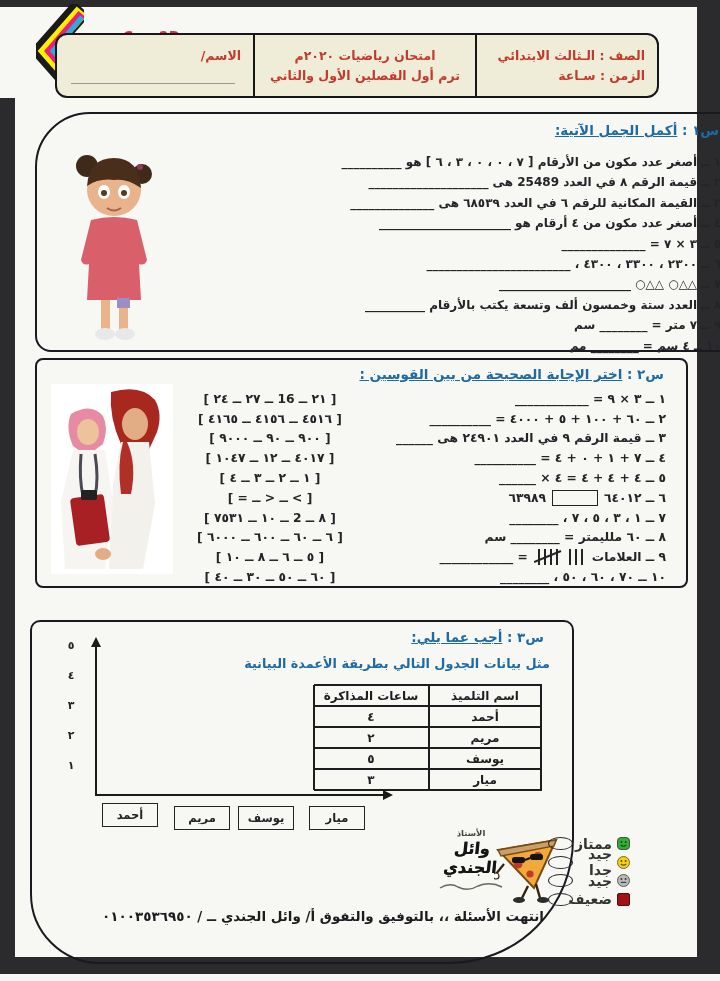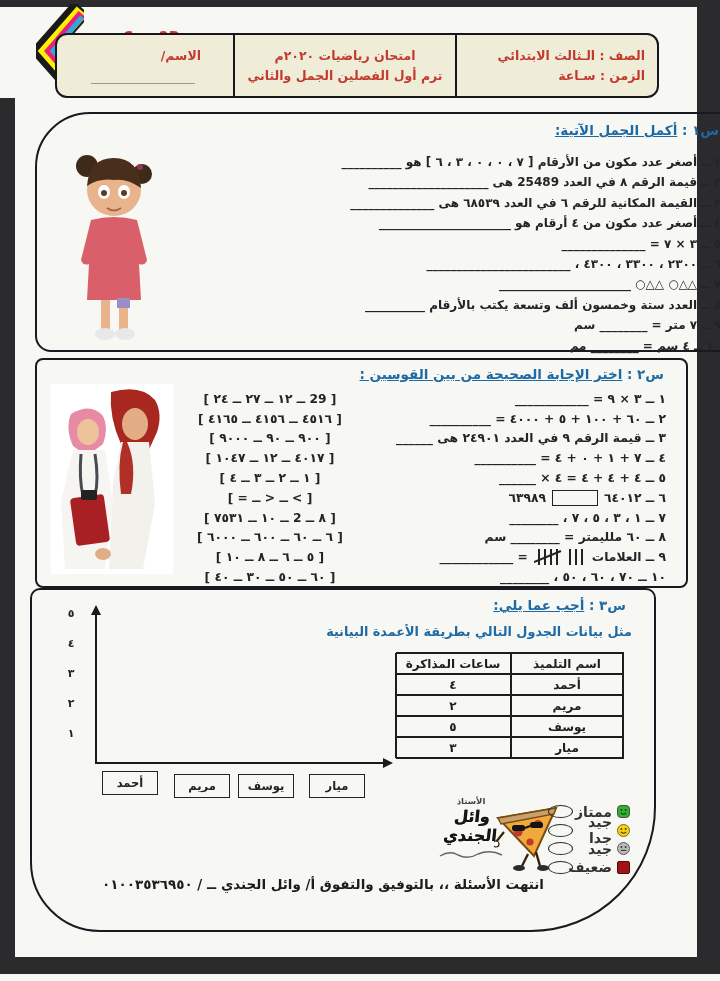--- a/index.html
+++ b/index.html
@@ -20,32 +20,32 @@
   .wm-site  { position:absolute; left:80px; top:28px; color:#e02a3c; font-weight:bold;
               font-style:italic; font-size:13.5px; letter-spacing:0.2px; }
   .wm-tag   { position:absolute; left:86px; top:50px; color:#d4333f; font-size:9px;
               direction:rtl; font-weight:bold; }
 
   
   .hdr { position:absolute; left:55px; top:33px; width:604px; height:65px;
          background:#efecd7; border:2.5px solid #17171b; border-radius:12px;
          display:flex; flex-direction:row; direction:rtl; overflow:hidden; }
   .hdr-cell { display:flex; flex-direction:column; justify-content:center; gap:5px;
-              color:#c23a2e; font-weight:bold; font-size:12.5px; padding:3px 12px;margin-left:20px; }
+              color:#c23a2e; font-weight:bold; font-size:12.5px; padding:3px 12px; }
   .hdr-c1 { width:180px; }
   .hdr-c2 { width:224px; border-right:2.5px solid #17171b; border-left:2.5px solid #17171b;
             text-align:center; }
   .hdr-c3 { flex:1; }
   .hdr-blank { display:block; border-bottom:1.6px solid #9a9a94; height:12px; margin:4px 6px 0 2px; }
 
   
   .sec { position:absolute; border:2.6px solid #191920; }
   .sec1 { left:35px; top:112px; width:708px; height:240px; border-radius:55px 20px 16px 16px; }
   .sec2 { left:35px; top:358px; width:653px; height:230px; border-radius:8px; }
-  .sec3 { left:30px; top:588px; width:626px; height:344px; border-radius:10px 10px 125px 70px; }
+  .sec3 { left:30px; top:620px; width:544px; height:344px; border-radius:10px 10px 125px 70px; }
 
   .q-title { position:absolute; direction:rtl; color:#1d6aa5; font-weight:bold; font-size:13.5px;
              white-space:nowrap; }
   .q-title .u { text-decoration:underline; }
 
   .q1-title { top:8px; right:22px; }
   .q1-lines { position:absolute; top:38px; right:20px; direction:rtl; text-align:right;
               font-size:12px; font-weight:bold; color:#242428; line-height:20.4px;
               white-space:nowrap; }
 
@@ -124,21 +124,21 @@
   <div class="wm-site">www.Cryp2Day.com</div>
   <div class="wm-tag">موقع مذكرات جاهزة للطباعة</div>
 
   <div class="hdr">
     <div class="hdr-cell hdr-c1">
       <span>الصف : الـثالث الابتدائي</span>
       <span>الزمن :  سـاعة</span>
     </div>
     <div class="hdr-cell hdr-c2">
       <span>امتحان رياضيات ٢٠٢٠م</span>
-      <span>ترم أول الفصلين الجمل والثاني</span>
+      <span>ترم أول الفصلين الأول والثاني</span>
     </div>
     <div class="hdr-cell hdr-c3">
       <span>الاسم/</span>
       <span class="hdr-blank"></span>
     </div>
   </div>
 
   <div class="sec sec1">
     <svg class="girl-img" width="112" height="206" viewBox="0 0 112 206">
       <circle cx="30" cy="26" r="11" fill="#3f2a1a"></circle>
@@ -196,21 +196,21 @@
     </svg>
 
     <div class="q-title q2-title">
       <span>س٢ :</span>
       <span class="u">اختر الإجابة الصحيحة من بين القوسين :</span>
     </div>
 
     <div class="q2-rows">
       <div class="q2-row">
         <span class="q">١ ــ ٣ × ٩ = ____________</span>
-        <span class="opts">[ 29 ــ ١٢ ــ ٢٧ ــ ٢٤ ]</span>
+        <span class="opts">[ ٢١ ــ 16 ــ ٢٧ ــ ٢٤ ]</span>
       </div>
       <div class="q2-row">
         <span class="q">٢ ــ ٦٠ + ١٠٠ + ٥ + ٤٠٠٠ = __________</span>
         <span class="opts">[ ٤٥١٦ ــ ٤١٥٦ ــ ٤١٦٥ ]</span>
       </div>
       <div class="q2-row">
         <span class="q">٣ ــ قيمة الرقم ٩ في العدد ٢٤٩٠١ هى ______</span>
         <span class="opts">[ ٩٠٠ ــ ٩٠ ــ ٩٠٠٠ ]</span>
       </div>
       <div class="q2-row">

